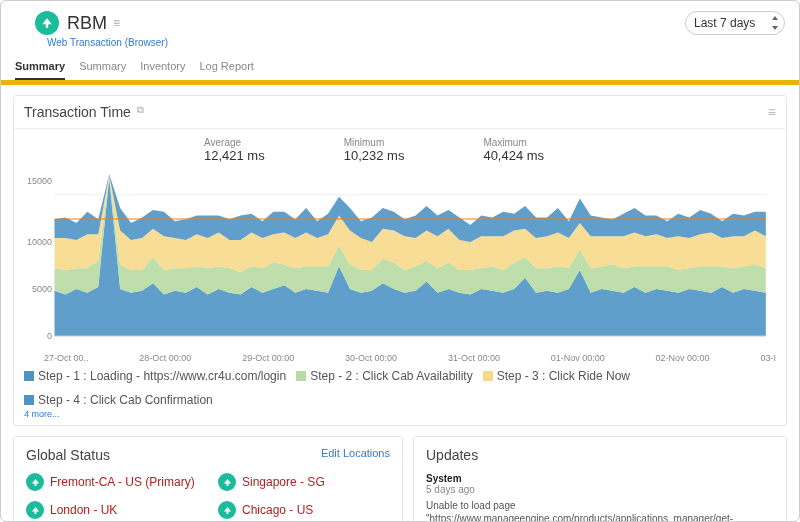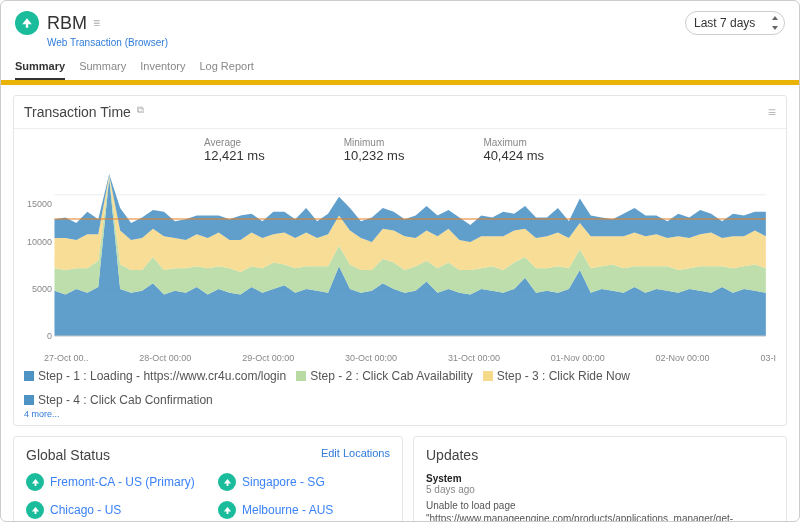--- a/index.html
+++ b/index.html
@@ -1,18 +1,18 @@
 <!DOCTYPE html>
 <html><head>
 <meta charset="utf-8">
 <style>
   * { box-sizing: border-box; margin: 0; padding: 0; }
   body { font-family: -apple-system, BlinkMacSystemFont, "Segoe UI", Helvetica, Arial, sans-serif; background: #fff; color: #333; font-size: 12px; }
   .frame { width: 800px; height: 522px; border: 1px solid #ccc; border-radius: 6px; margin: 0; overflow: hidden; position: relative; background:#fff;}
-  .header { display: flex; align-items: center; padding: 10px 14px 2px 14px; }
+  .header { display: flex; align-items: center; padding: 10px 14px 2px 14px; margin-left: 20px; }
   .title-icon { width: 24px; height: 24px; border-radius: 50%; background: #1abc9c; display:flex; align-items:center; justify-content:center; margin-right:8px;}
   .title-icon svg{ width:12px; height:12px; fill:#fff;}
   .title { font-size: 18px; font-weight: 500; color:#333; margin-right:6px;}
   .title-menu { color:#aaa; font-size:12px; letter-spacing:1px;}
   .spacer { flex:1; }
   .range-select { border:1px solid #ccc; border-radius:12px; padding:4px 20px 4px 8px; font-size:12px; color:#333; position:relative; min-width:100px; background:#fff;}
   .range-select::after { content:""; position:absolute; right:6px; top:4px; width:0;height:0;border-left:3px solid transparent;border-right:3px solid transparent;border-bottom:4px solid #666;}
   .range-select::before { content:""; position:absolute; right:6px; bottom:4px; width:0;height:0;border-left:3px solid transparent;border-right:3px solid transparent;border-top:4px solid #666;}
   .subheader { font-size:10px; padding: 0 14px 6px 46px;}
   .subheader a{ color:#2f7bd9; text-decoration:none;}
@@ -35,21 +35,21 @@
   .legend-item{ display:flex; align-items:center; gap:4px;}
   .swatch{ width:10px; height:10px;}
   .more-link{ padding:0 10px 6px 10px; font-size:9px; color:#2f7bd9; cursor:pointer;}
   .bottom-row{ display:flex; gap:10px; margin:10px 12px;}
   .card{ border:1px solid #e5e5e5; border-radius:3px; background:#fff; padding:10px 12px;}
   .card.left{ flex:0 0 390px;}
   .card.right{ flex:1;}
   .card-title{ font-size:14px; color:#444; margin-bottom:10px; font-weight:400;}
   .edit-link{ float:right; font-size:11px; color:#2f7bd9; cursor:pointer;}
   .loc-grid{ display:grid; grid-template-columns: 1fr 1fr; gap:10px 20px;}
-  .loc-item{ display:flex; align-items:center; gap:6px; font-size:12px; color:#3b82f6;}
+  .loc-item{ display:flex; align-items:center; gap:6px; font-size:12px; color:#b91c1c;}
   .loc-icon{ width:18px; height:18px; border-radius:50%; background:#1abc9c; display:flex; align-items:center; justify-content:center;}
   .loc-icon svg{width:9px;height:9px;fill:#fff;}
   .poll-box{ background:#f2f2f2; border:1px solid #e5e5e5; padding:6px 8px; font-size:11px; color:#555; margin-bottom:8px;}
   .update-title{ font-size:10px; font-weight:700; color:#222;}
   .update-meta{ font-size:10px; color:#888; margin-bottom:4px;}
   .update-body{ font-size:10px; color:#555; line-height:1.3;}
 </style>
 </head>
 <body>
 
@@ -110,21 +110,21 @@
           <path d="M30,97.23529411764704 L40.769230769230774,99.11764705882354 L51.53846153846154,97.23529411764704 L62.30769230769231,97.23529411764704 L73.07692307692308,89.70588235294117 L83.84615384615384,5 L94.61538461538461,93.47058823529412 L105.38461538461539,99.11764705882354 L116.15384615384616,99.11764705882354 L126.92307692307692,85.94117647058823 L137.69230769230768,99.11764705882354 L148.46153846153845,97.23529411764704 L159.23076923076923,97.23529411764704 L170,95.35294117647058 L180.76923076923077,97.23529411764704 L191.53846153846155,95.35294117647058 L202.30769230769232,97.23529411764704 L213.07692307692307,101 L223.84615384615384,95.35294117647058 L234.6153846153846,97.23529411764704 L245.3846153846154,91.58823529411765 L256.1538461538462,93.47058823529412 L266.9230769230769,97.23529411764704 L277.6923076923077,95.35294117647058 L288.46153846153845,95.35294117647058 L299.2307692307692,95.35294117647058 L310,74.64705882352942 L320.7692307692308,93.47058823529412 L331.53846153846155,99.11764705882354 L342.3076923076923,99.11764705882354 L353.0769230769231,87.8235294117647 L363.84615384615387,91.58823529411765 L374.61538461538464,99.11764705882354 L385.38461538461536,95.35294117647058 L396.15384615384613,89.70588235294117 L406.9230769230769,97.23529411764704 L417.6923076923077,91.58823529411765 L428.46153846153845,99.11764705882354 L439.2307692307692,99.11764705882354 L450,97.23529411764704 L460.7692307692308,95.35294117647058 L471.53846153846155,99.11764705882354 L482.3076923076923,91.58823529411765 L493.0769230769231,85.94117647058823 L503.84615384615387,97.23529411764704 L514.6153846153846,97.23529411764704 L525.3846153846154,95.35294117647058 L536.1538461538462,97.23529411764704 L546.9230769230769,78.41176470588236 L557.6923076923077,97.23529411764704 L568.4615384615385,95.35294117647058 L579.2307692307693,93.47058823529412 L590,97.23529411764704 L600.7692307692307,95.35294117647058 L611.5384615384615,95.35294117647058 L622.3076923076923,95.35294117647058 L633.0769230769231,95.35294117647058 L643.8461538461538,99.11764705882354 L654.6153846153846,97.23529411764704 L665.3846153846154,95.35294117647058 L676.1538461538462,95.35294117647058 L686.9230769230769,95.35294117647058 L697.6923076923077,97.23529411764704 L708.4615384615385,95.35294117647058 L719.2307692307693,93.47058823529412 L730,97.23529411764704 L730,121.70588235294119 L719.2307692307693,119.82352941176471 L708.4615384615385,117.94117647058823 L697.6923076923077,121.70588235294119 L686.9230769230769,116.05882352941177 L676.1538461538462,121.70588235294119 L665.3846153846154,119.82352941176471 L654.6153846153846,117.94117647058823 L643.8461538461538,121.70588235294119 L633.0769230769231,119.82352941176471 L622.3076923076923,117.94117647058823 L611.5384615384615,121.70588235294119 L600.7692307692307,116.05882352941177 L590,121.70588235294119 L579.2307692307693,119.82352941176471 L568.4615384615385,117.94117647058823 L557.6923076923077,121.70588235294119 L546.9230769230769,99.11764705882354 L536.1538461538462,117.94117647058823 L525.3846153846154,121.70588235294119 L514.6153846153846,119.82352941176471 L503.84615384615387,121.70588235294119 L493.0769230769231,106.6470588235294 L482.3076923076923,117.94117647058823 L471.53846153846155,121.70588235294119 L460.7692307692308,119.82352941176471 L450,117.94117647058823 L439.2307692307692,123.58823529411765 L428.46153846153845,121.70588235294119 L417.6923076923077,117.94117647058823 L406.9230769230769,121.70588235294119 L396.15384615384613,110.41176470588235 L385.38461538461536,119.82352941176471 L374.61538461538464,121.70588235294119 L363.84615384615387,117.94117647058823 L353.0769230769231,112.29411764705884 L342.3076923076923,119.82352941176471 L331.53846153846155,121.70588235294119 L320.7692307692308,117.94117647058823 L310,95.35294117647058 L299.2307692307692,121.70588235294119 L288.46153846153845,119.82352941176471 L277.6923076923077,117.94117647058823 L266.9230769230769,121.70588235294119 L256.1538461538462,114.1764705882353 L245.3846153846154,117.94117647058823 L234.6153846153846,121.70588235294119 L223.84615384615384,116.05882352941177 L213.07692307692307,123.58823529411765 L202.30769230769232,121.70588235294119 L191.53846153846155,117.94117647058823 L180.76923076923077,123.58823529411765 L170,116.05882352941177 L159.23076923076923,121.70588235294119 L148.46153846153845,119.82352941176471 L137.69230769230768,123.58823529411765 L126.92307692307692,112.29411764705884 L116.15384615384616,119.82352941176471 L105.38461538461539,121.70588235294119 L94.61538461538461,117.94117647058823 L83.84615384615384,6.882352941176464 L73.07692307692308,116.05882352941177 L62.30769230769231,121.70588235294119 L51.53846153846154,117.94117647058823 L40.769230769230774,123.58823529411765 L30,119.82352941176471 Z" fill="#b7dba3" fill-opacity="0.9" stroke="none"></path>
           <path d="M30,67.11764705882352 L40.769230769230774,67.11764705882352 L51.53846153846154,69 L62.30769230769231,63.352941176470594 L73.07692307692308,63.352941176470594 L83.84615384615384,4.058823529411768 L94.61538461538461,59.58823529411765 L105.38461538461539,69 L116.15384615384616,67.11764705882352 L126.92307692307692,57.70588235294119 L137.69230769230768,65.23529411764706 L148.46153846153845,67.11764705882352 L159.23076923076923,69 L170,63.352941176470594 L180.76923076923077,67.11764705882352 L191.53846153846155,61.470588235294116 L202.30769230769232,69 L213.07692307692307,69 L223.84615384615384,61.470588235294116 L234.6153846153846,67.11764705882352 L245.3846153846154,63.352941176470594 L256.1538461538462,61.470588235294116 L266.9230769230769,67.11764705882352 L277.6923076923077,61.470588235294116 L288.46153846153845,67.11764705882352 L299.2307692307692,63.352941176470594 L310,44.529411764705884 L320.7692307692308,59.58823529411765 L331.53846153846155,67.11764705882352 L342.3076923076923,70.88235294117646 L353.0769230769231,57.70588235294119 L363.84615384615387,59.58823529411765 L374.61538461538464,65.23529411764706 L385.38461538461536,67.11764705882352 L396.15384615384613,59.58823529411765 L406.9230769230769,65.23529411764706 L417.6923076923077,57.70588235294119 L428.46153846153845,69 L439.2307692307692,70.88235294117646 L450,65.23529411764706 L460.7692307692308,65.23529411764706 L471.53846153846155,65.23529411764706 L482.3076923076923,59.58823529411765 L493.0769230769231,57.70588235294119 L503.84615384615387,67.11764705882352 L514.6153846153846,65.23529411764706 L525.3846153846154,61.470588235294116 L536.1538461538462,67.11764705882352 L546.9230769230769,52.058823529411754 L557.6923076923077,65.23529411764706 L568.4615384615385,65.23529411764706 L579.2307692307693,65.23529411764706 L590,65.23529411764706 L600.7692307692307,61.470588235294116 L611.5384615384615,65.23529411764706 L622.3076923076923,63.352941176470594 L633.0769230769231,67.11764705882352 L643.8461538461538,65.23529411764706 L654.6153846153846,67.11764705882352 L665.3846153846154,63.352941176470594 L676.1538461538462,61.470588235294116 L686.9230769230769,67.11764705882352 L697.6923076923077,65.23529411764706 L708.4615384615385,65.23529411764706 L719.2307692307693,59.58823529411765 L730,65.23529411764706 L730,97.23529411764704 L719.2307692307693,93.47058823529412 L708.4615384615385,95.35294117647058 L697.6923076923077,97.23529411764704 L686.9230769230769,95.35294117647058 L676.1538461538462,95.35294117647058 L665.3846153846154,95.35294117647058 L654.6153846153846,97.23529411764704 L643.8461538461538,99.11764705882354 L633.0769230769231,95.35294117647058 L622.3076923076923,95.35294117647058 L611.5384615384615,95.35294117647058 L600.7692307692307,95.35294117647058 L590,97.23529411764704 L579.2307692307693,93.47058823529412 L568.4615384615385,95.35294117647058 L557.6923076923077,97.23529411764704 L546.9230769230769,78.41176470588236 L536.1538461538462,97.23529411764704 L525.3846153846154,95.35294117647058 L514.6153846153846,97.23529411764704 L503.84615384615387,97.23529411764704 L493.0769230769231,85.94117647058823 L482.3076923076923,91.58823529411765 L471.53846153846155,99.11764705882354 L460.7692307692308,95.35294117647058 L450,97.23529411764704 L439.2307692307692,99.11764705882354 L428.46153846153845,99.11764705882354 L417.6923076923077,91.58823529411765 L406.9230769230769,97.23529411764704 L396.15384615384613,89.70588235294117 L385.38461538461536,95.35294117647058 L374.61538461538464,99.11764705882354 L363.84615384615387,91.58823529411765 L353.0769230769231,87.8235294117647 L342.3076923076923,99.11764705882354 L331.53846153846155,99.11764705882354 L320.7692307692308,93.47058823529412 L310,74.64705882352942 L299.2307692307692,95.35294117647058 L288.46153846153845,95.35294117647058 L277.6923076923077,95.35294117647058 L266.9230769230769,97.23529411764704 L256.1538461538462,93.47058823529412 L245.3846153846154,91.58823529411765 L234.6153846153846,97.23529411764704 L223.84615384615384,95.35294117647058 L213.07692307692307,101 L202.30769230769232,97.23529411764704 L191.53846153846155,95.35294117647058 L180.76923076923077,97.23529411764704 L170,95.35294117647058 L159.23076923076923,97.23529411764704 L148.46153846153845,97.23529411764704 L137.69230769230768,99.11764705882354 L126.92307692307692,85.94117647058823 L116.15384615384616,99.11764705882354 L105.38461538461539,99.11764705882354 L94.61538461538461,93.47058823529412 L83.84615384615384,5 L73.07692307692308,89.70588235294117 L62.30769230769231,97.23529411764704 L51.53846153846154,97.23529411764704 L40.769230769230774,99.11764705882354 L30,97.23529411764704 Z" fill="#f6d98b" fill-opacity="0.9" stroke="none"></path>
           <path d="M30,48.294117647058826 L40.769230769230774,46.41176470588235 L51.53846153846154,52.058823529411754 L62.30769230769231,40.76470588235294 L73.07692307692308,48.294117647058826 L83.84615384615384,3.117647058823536 L94.61538461538461,36.99999999999999 L105.38461538461539,52.058823529411754 L116.15384615384616,46.41176470588235 L126.92307692307692,38.88235294117648 L137.69230769230768,40.76470588235294 L148.46153846153845,50.17647058823529 L159.23076923076923,48.294117647058826 L170,44.529411764705884 L180.76923076923077,44.529411764705884 L191.53846153846155,44.529411764705884 L202.30769230769232,48.294117647058826 L213.07692307692307,44.529411764705884 L223.84615384615384,42.64705882352942 L234.6153846153846,50.17647058823529 L245.3846153846154,40.76470588235294 L256.1538461538462,40.76470588235294 L266.9230769230769,48.294117647058826 L277.6923076923077,36.99999999999999 L288.46153846153845,50.17647058823529 L299.2307692307692,42.64705882352942 L310,25.705882352941174 L320.7692307692308,36.99999999999999 L331.53846153846155,50.17647058823529 L342.3076923076923,46.41176470588235 L353.0769230769231,36.99999999999999 L363.84615384615387,40.76470588235294 L374.61538461538464,48.294117647058826 L385.38461538461536,44.529411764705884 L396.15384615384613,35.11764705882353 L406.9230769230769,44.529411764705884 L417.6923076923077,38.88235294117648 L428.46153846153845,46.41176470588235 L439.2307692307692,53.94117647058824 L450,44.529411764705884 L460.7692307692308,46.41176470588235 L471.53846153846155,40.76470588235294 L482.3076923076923,42.64705882352942 L493.0769230769231,35.11764705882353 L503.84615384615387,46.41176470588235 L514.6153846153846,46.41176470588235 L525.3846153846154,36.99999999999999 L536.1538461538462,50.17647058823529 L546.9230769230769,27.588235294117656 L557.6923076923077,44.529411764705884 L568.4615384615385,46.41176470588235 L579.2307692307693,48.294117647058826 L590,42.64705882352942 L600.7692307692307,36.99999999999999 L611.5384615384615,44.529411764705884 L622.3076923076923,44.529411764705884 L633.0769230769231,50.17647058823529 L643.8461538461538,42.64705882352942 L654.6153846153846,46.41176470588235 L665.3846153846154,38.88235294117648 L676.1538461538462,42.64705882352942 L686.9230769230769,50.17647058823529 L697.6923076923077,42.64705882352942 L708.4615384615385,44.529411764705884 L719.2307692307693,40.76470588235294 L730,40.76470588235294 L730,65.23529411764706 L719.2307692307693,59.58823529411765 L708.4615384615385,65.23529411764706 L697.6923076923077,65.23529411764706 L686.9230769230769,67.11764705882352 L676.1538461538462,61.470588235294116 L665.3846153846154,63.352941176470594 L654.6153846153846,67.11764705882352 L643.8461538461538,65.23529411764706 L633.0769230769231,67.11764705882352 L622.3076923076923,63.352941176470594 L611.5384615384615,65.23529411764706 L600.7692307692307,61.470588235294116 L590,65.23529411764706 L579.2307692307693,65.23529411764706 L568.4615384615385,65.23529411764706 L557.6923076923077,65.23529411764706 L546.9230769230769,52.058823529411754 L536.1538461538462,67.11764705882352 L525.3846153846154,61.470588235294116 L514.6153846153846,65.23529411764706 L503.84615384615387,67.11764705882352 L493.0769230769231,57.70588235294119 L482.3076923076923,59.58823529411765 L471.53846153846155,65.23529411764706 L460.7692307692308,65.23529411764706 L450,65.23529411764706 L439.2307692307692,70.88235294117646 L428.46153846153845,69 L417.6923076923077,57.70588235294119 L406.9230769230769,65.23529411764706 L396.15384615384613,59.58823529411765 L385.38461538461536,67.11764705882352 L374.61538461538464,65.23529411764706 L363.84615384615387,59.58823529411765 L353.0769230769231,57.70588235294119 L342.3076923076923,70.88235294117646 L331.53846153846155,67.11764705882352 L320.7692307692308,59.58823529411765 L310,44.529411764705884 L299.2307692307692,63.352941176470594 L288.46153846153845,67.11764705882352 L277.6923076923077,61.470588235294116 L266.9230769230769,67.11764705882352 L256.1538461538462,61.470588235294116 L245.3846153846154,63.352941176470594 L234.6153846153846,67.11764705882352 L223.84615384615384,61.470588235294116 L213.07692307692307,69 L202.30769230769232,69 L191.53846153846155,61.470588235294116 L180.76923076923077,67.11764705882352 L170,63.352941176470594 L159.23076923076923,69 L148.46153846153845,67.11764705882352 L137.69230769230768,65.23529411764706 L126.92307692307692,57.70588235294119 L116.15384615384616,67.11764705882352 L105.38461538461539,69 L94.61538461538461,59.58823529411765 L83.84615384615384,4.058823529411768 L73.07692307692308,63.352941176470594 L62.30769230769231,63.352941176470594 L51.53846153846154,69 L40.769230769230774,67.11764705882352 L30,67.11764705882352 Z" fill="#4f93c5" fill-opacity="0.9" stroke="none"></path>
           <line x1="30" x2="730" y1="48.09647058823529" y2="48.09647058823529" stroke="#e67e22" stroke-width="1"></line>
           <line x1="30" x2="730" y1="165" y2="165" stroke="#ccc" stroke-width="1"></line>
         </svg>
       <div id="ylabels">
           <div class="y-label" style="top: 165px;">0</div>
           <div class="y-label" style="top: 117.941px;">5000</div>
           <div class="y-label" style="top: 70.8824px;">10000</div>
-          <div class="y-label" style="top: 33px;">15000</div>
+          <div class="y-label" style="top: 10px;">15000</div>
         </div>
     </div>
     <div class="x-labels" id="xlabels">
         <span>27-Oct 00..</span>
         <span>28-Oct 00:00</span>
         <span>29-Oct 00:00</span>
         <span>30-Oct 00:00</span>
         <span>31-Oct 00:00</span>
         <span>01-Nov 00:00</span>
         <span>02-Nov 00:00</span>
@@ -172,20 +172,28 @@
               </svg>
             </span>
             <span>Singapore - SG</span>
           </div>
           <div class="loc-item">
             <span class="loc-icon">
               <svg viewBox="0 0 10 10">
                 <path d="M5 1 L9 6 L6 6 L6 9 L4 9 L4 6 L1 6 Z"></path>
               </svg>
             </span>
+            <span>London - UK</span>
+          </div>
+          <div class="loc-item">
+            <span class="loc-icon">
+              <svg viewBox="0 0 10 10">
+                <path d="M5 1 L9 6 L6 6 L6 9 L4 9 L4 6 L1 6 Z"></path>
+              </svg>
+            </span>
             <span>Chicago - US</span>
           </div>
           <div class="loc-item">
             <span class="loc-icon">
               <svg viewBox="0 0 10 10">
                 <path d="M5 1 L9 6 L6 6 L6 9 L4 9 L4 6 L1 6 Z"></path>
               </svg>
             </span>
             <span>Melbourne - AUS</span>
           </div>

